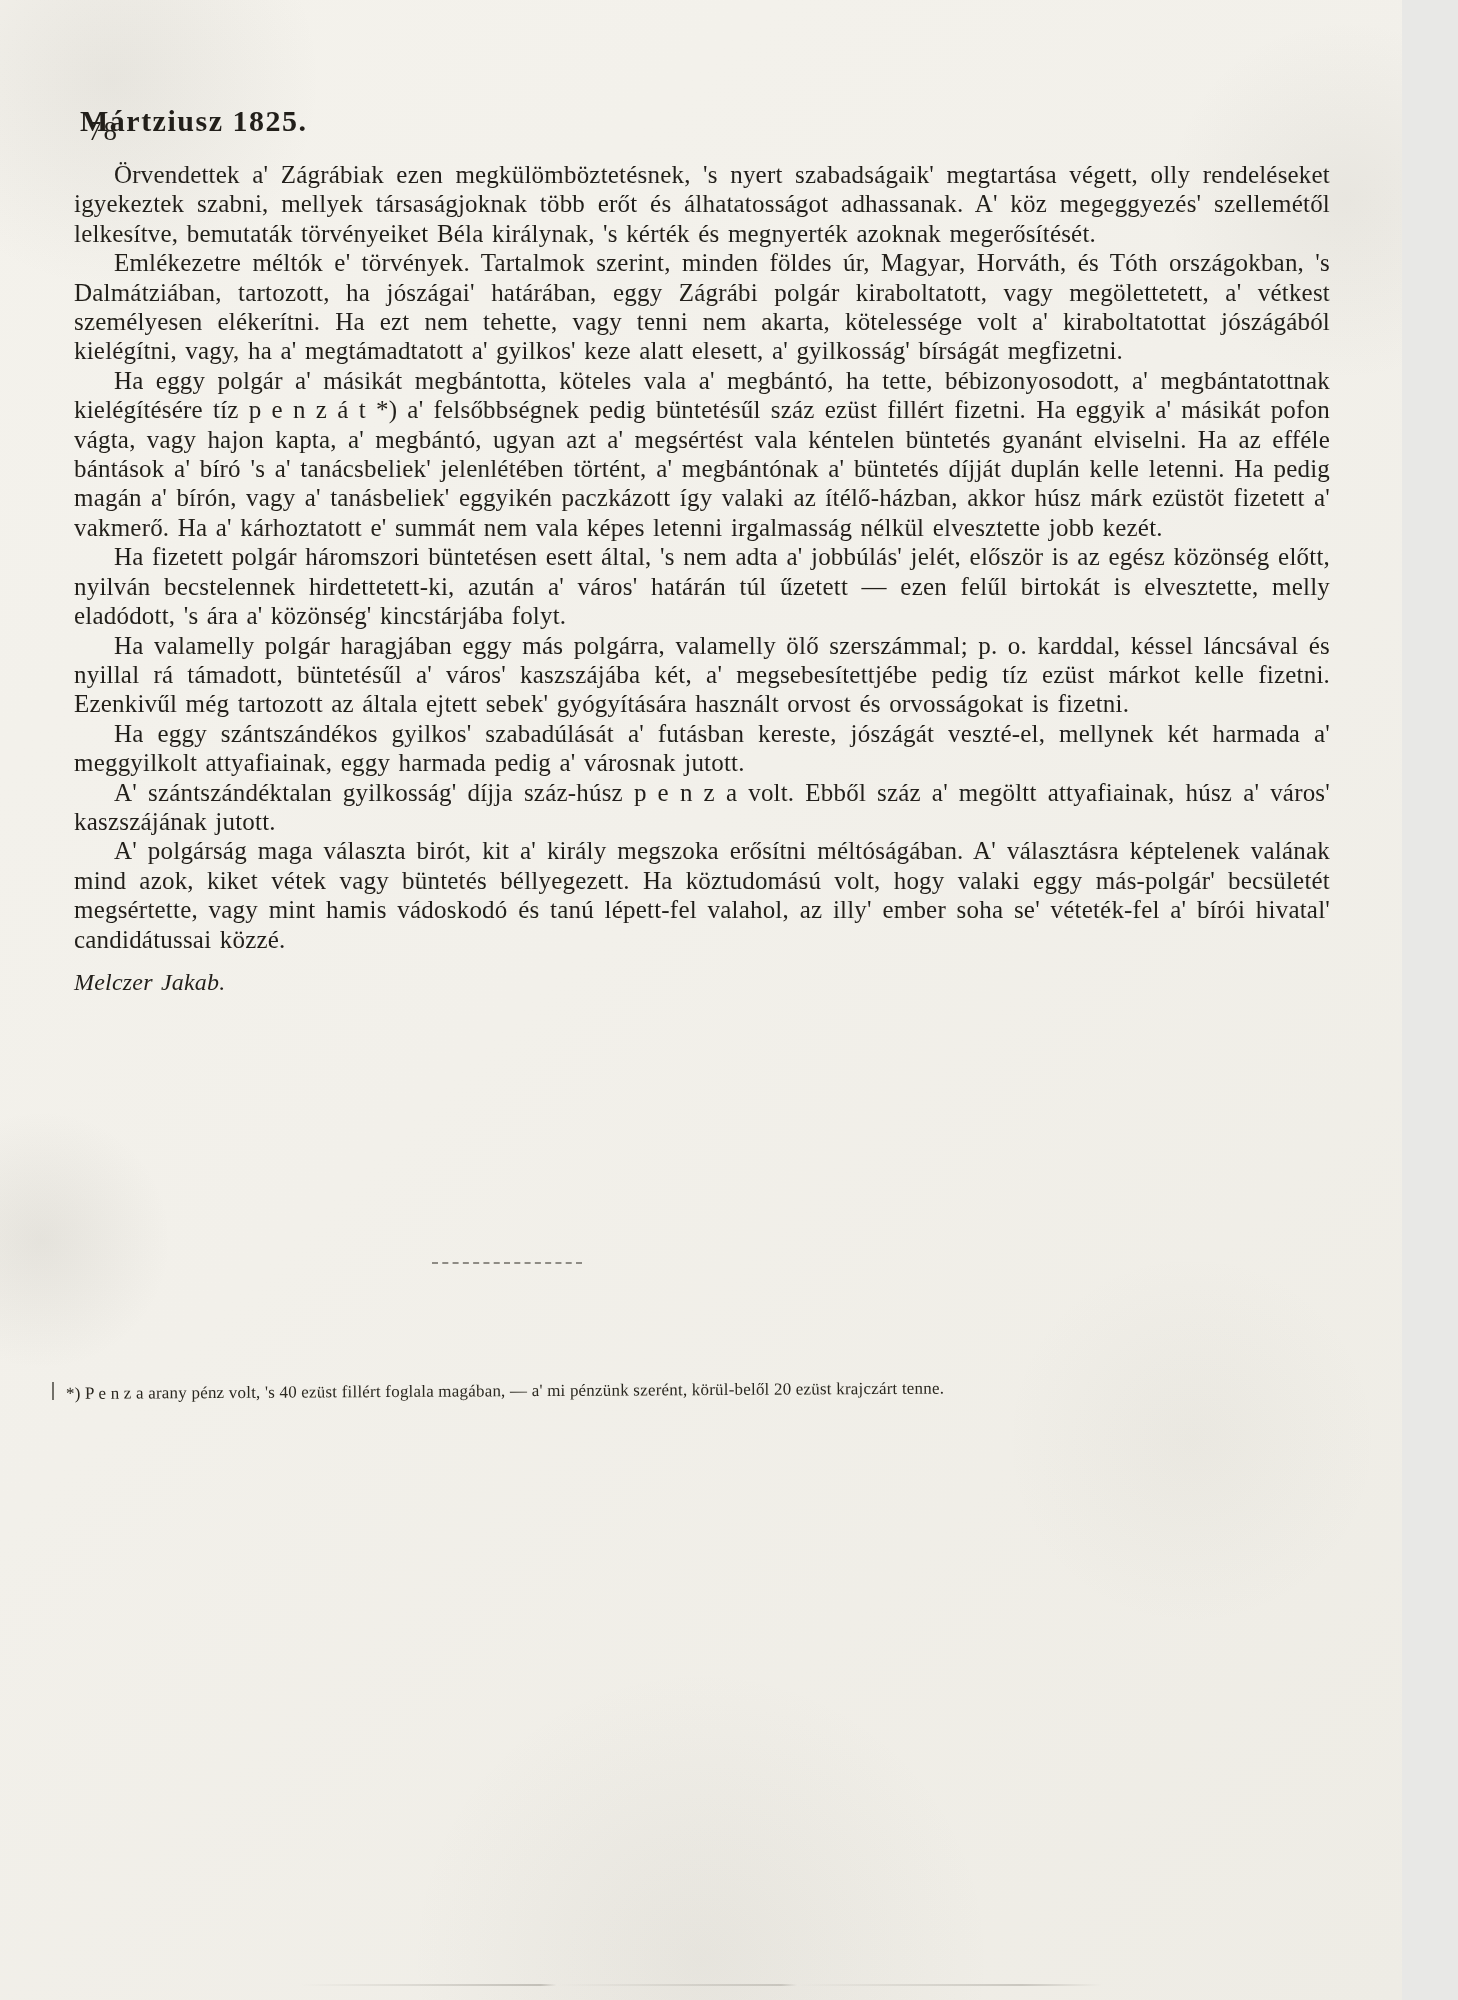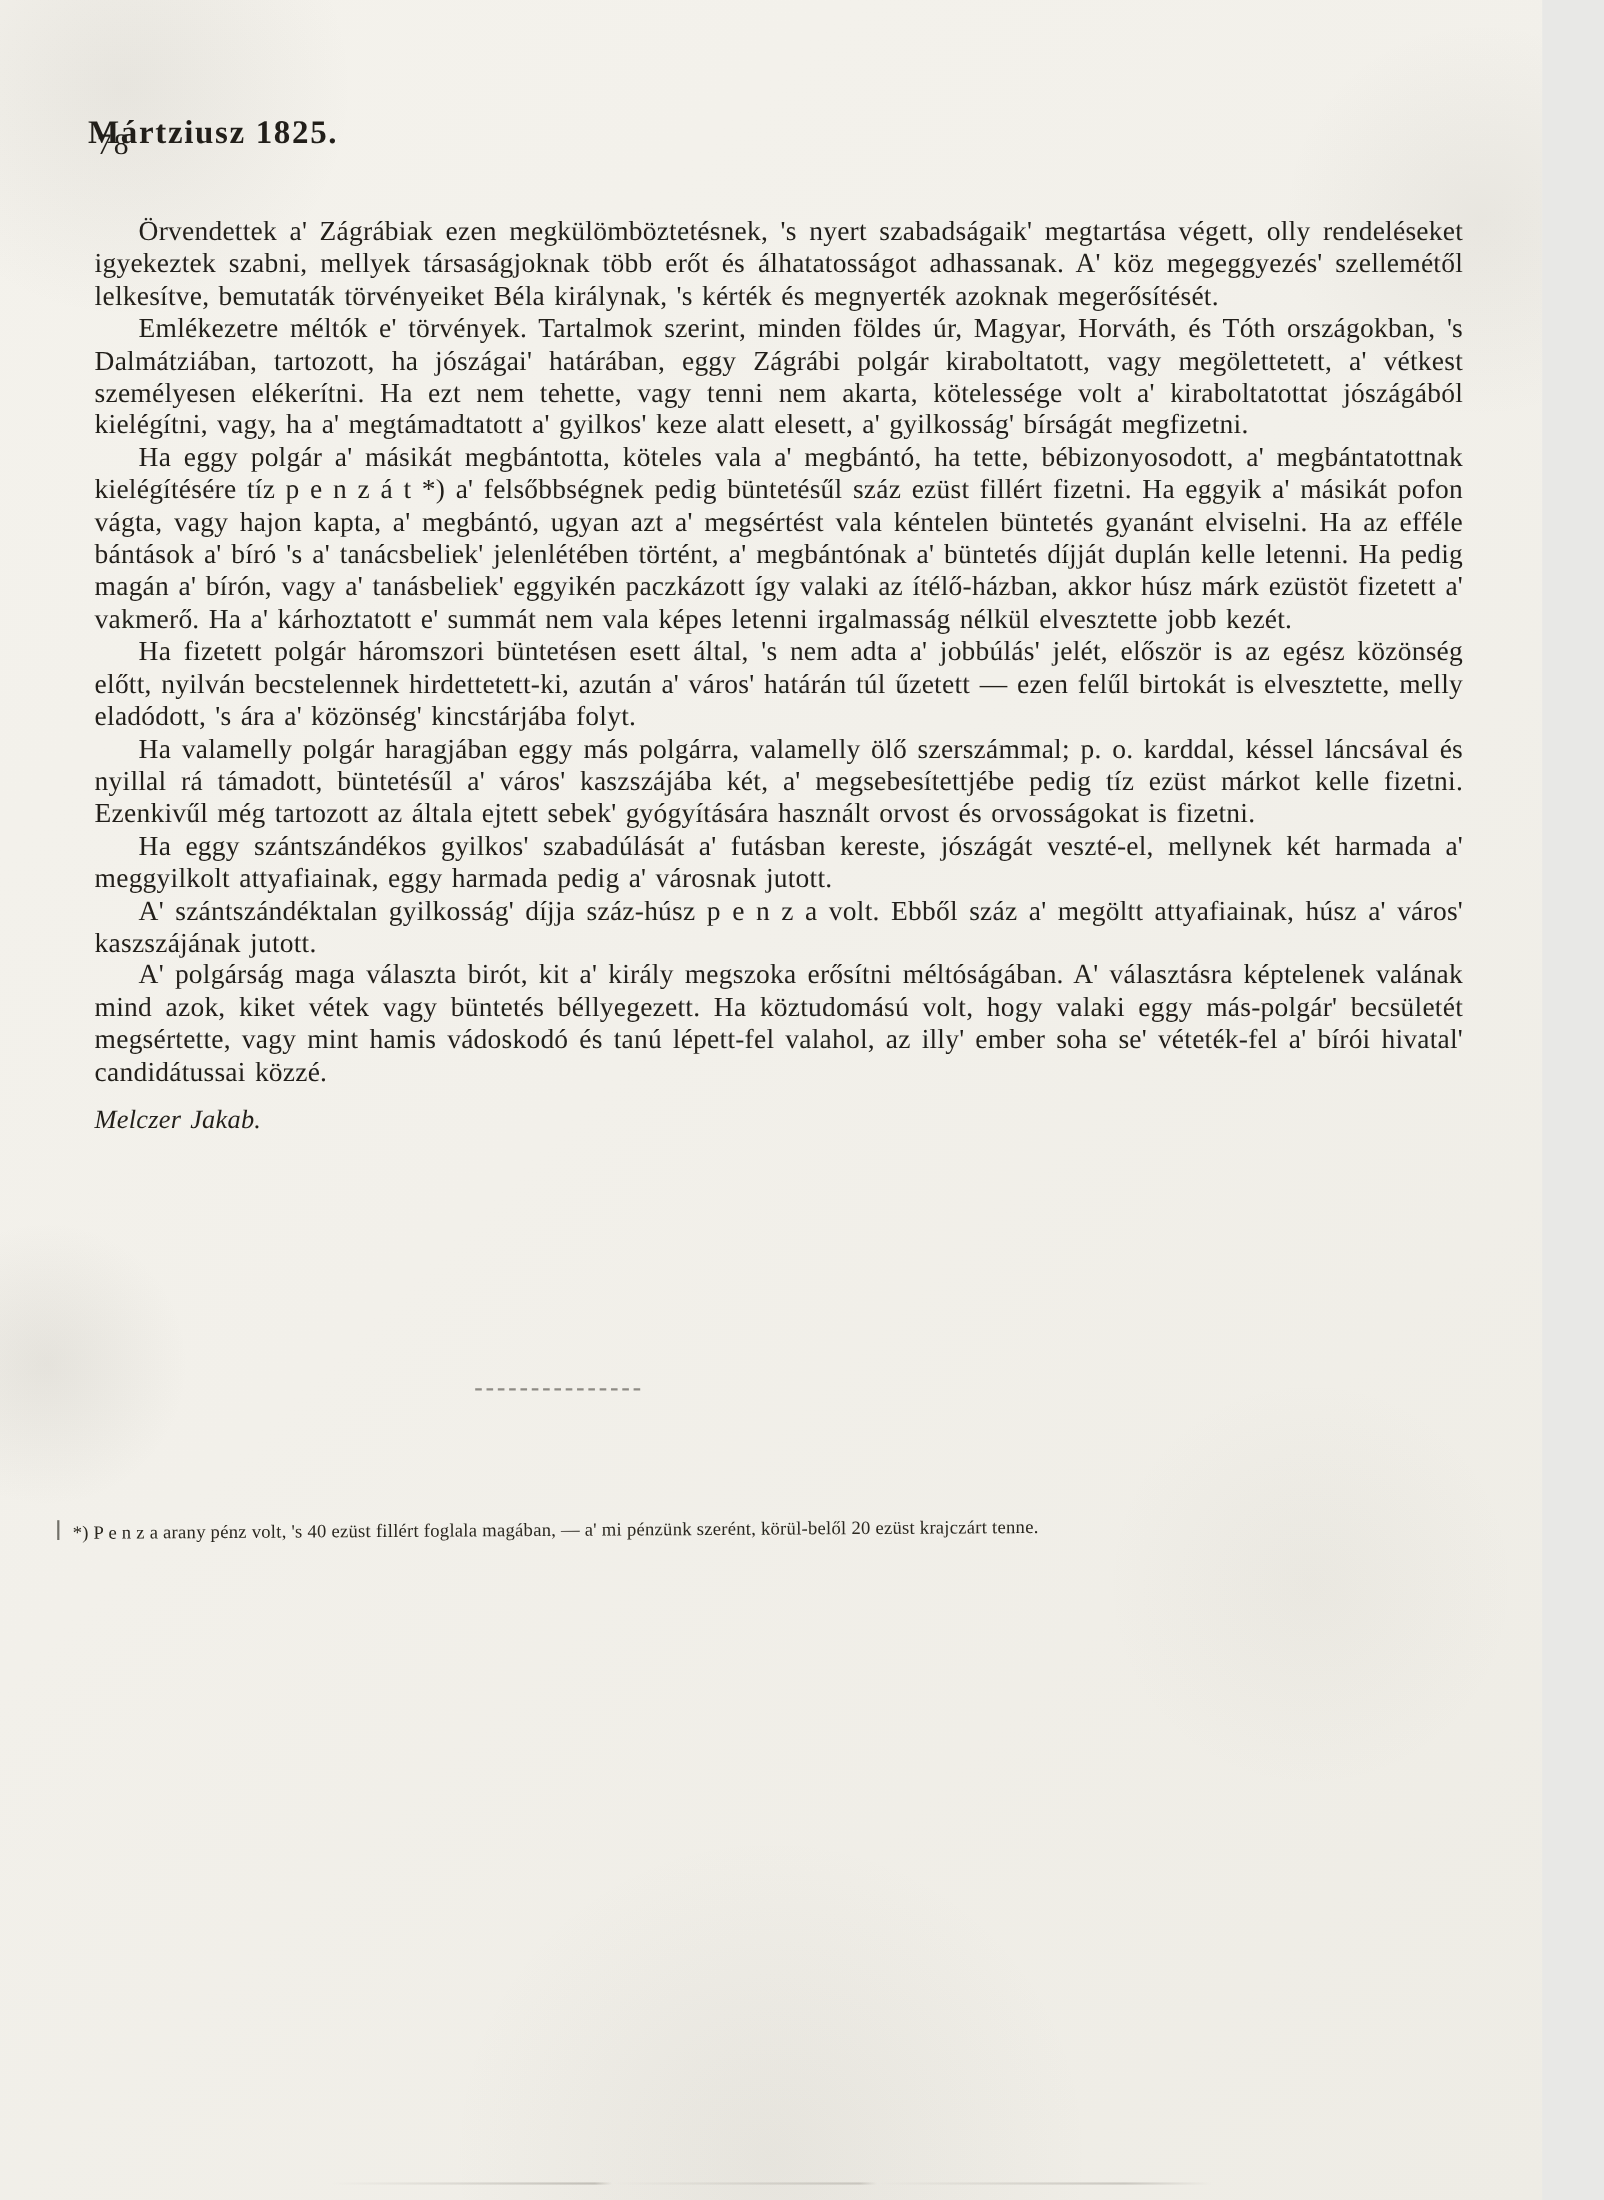--- a/index.html
+++ b/index.html
@@ -40,28 +40,27 @@
   .page-title {
     text-align: left;
     font-size: 30px;
     font-weight: bold;
     letter-spacing: 1.5px;
     padding-top: 4px;
   }
   .body-text {
     position: absolute;
     top: 160px;
-    left: 86px;
+    left: 74px;
     right: 72px;
     font-size: 25px;
     line-height: 29.4px;
     text-align: justify;
     letter-spacing: 0.2px;
     word-spacing: 2px;
-    margin-top: 36px;
   }
   .body-text p {
     margin: 0;
     text-indent: 40px;
   }
   .seg-i { }
   .signature {
     margin-top: 14px;
     text-align: left;
     font-style: italic;

